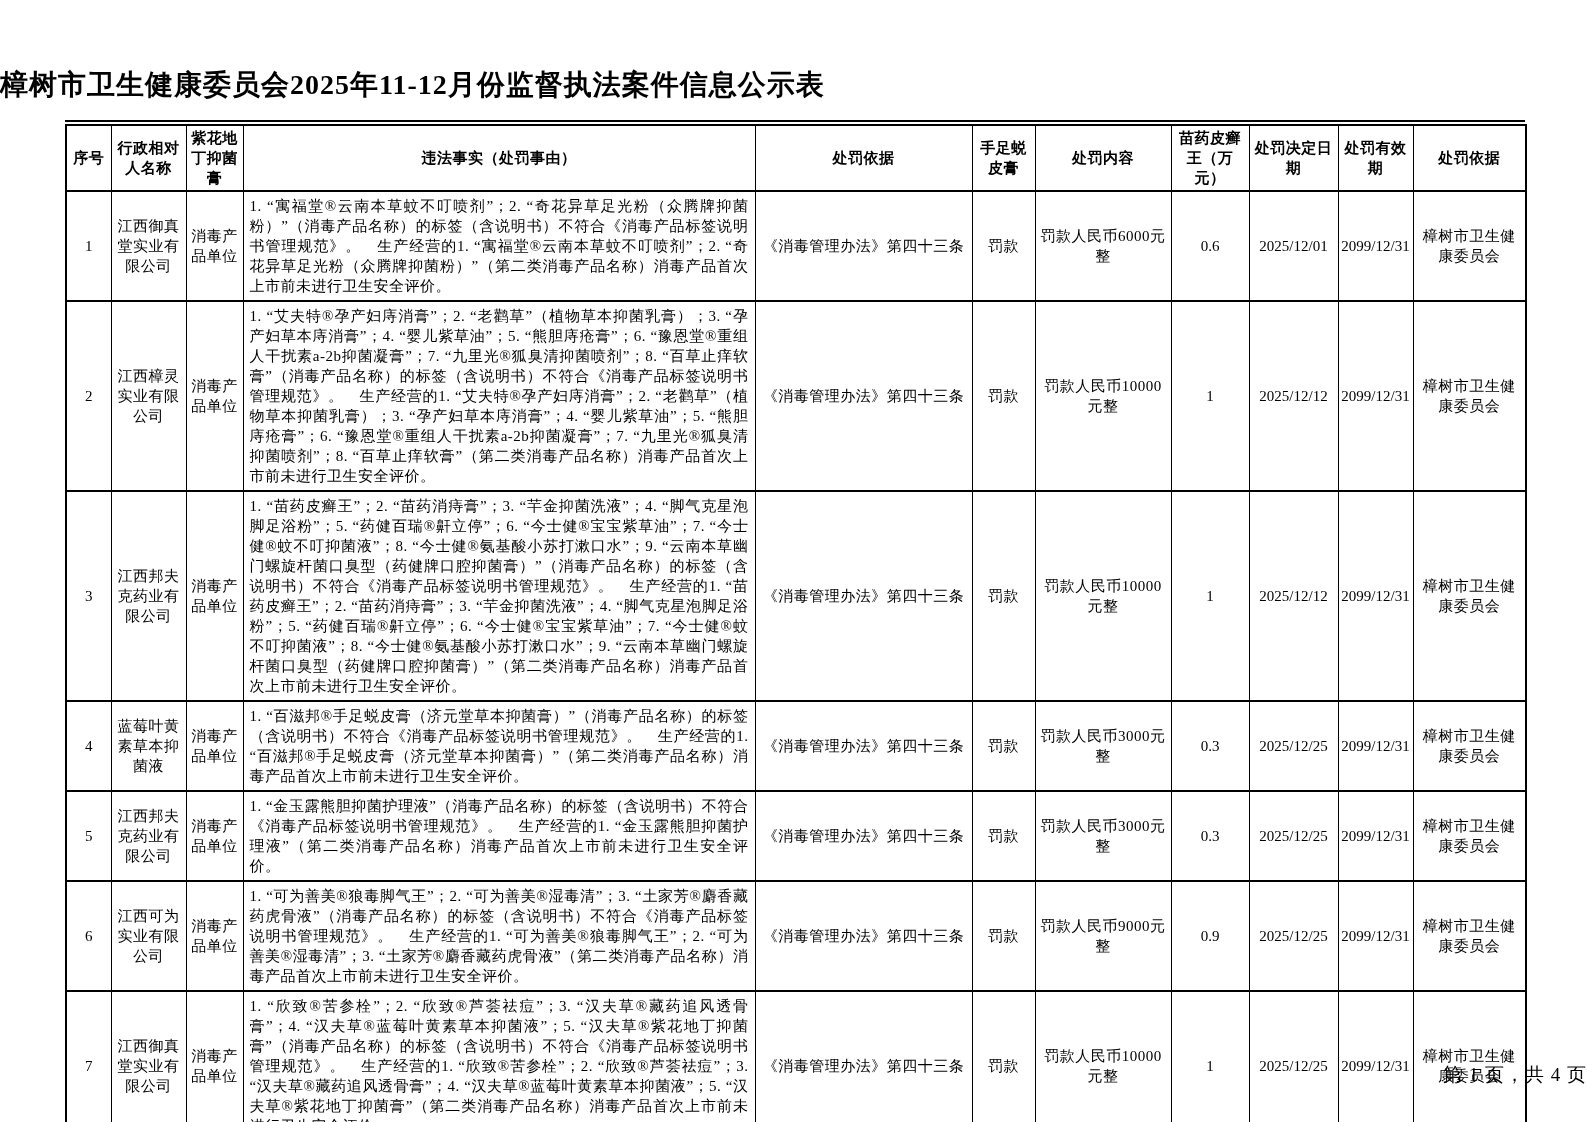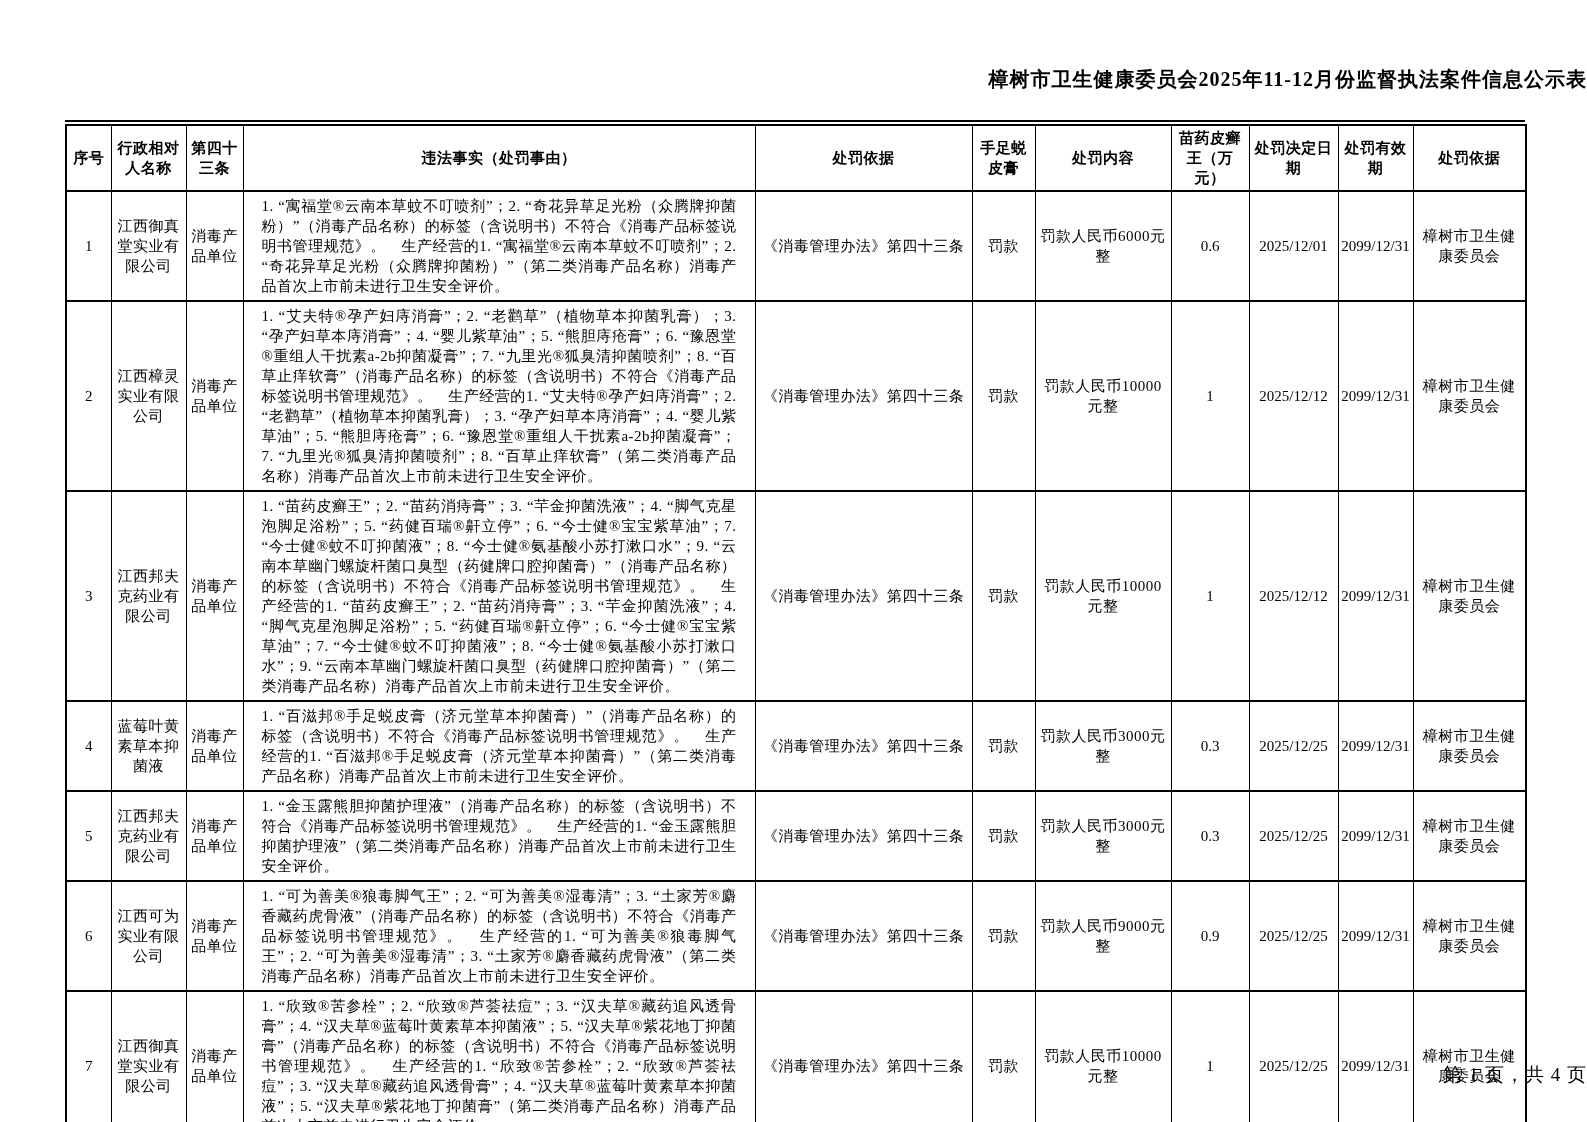--- a/index.html
+++ b/index.html
@@ -12,22 +12,22 @@
     width: 1587px;
     height: 1122px;
     background: #ffffff;
     font-family: "Liberation Serif", "DejaVu Serif", serif;
     color: #000;
     overflow: hidden;
   }
   .doc-title {
     margin: 0;
     padding-top: 66px;
-    text-align: right;
-    font-size: 20px;
+    text-align: left;
+    font-size: 28px;
     font-weight: bold;
     letter-spacing: 1px;
   }
   .tbl-area {
     position: absolute;
     left: 65px;
     top: 120px;
     width: 1460px;
   }
   .top-double-line {
@@ -53,21 +53,21 @@
     padding: 4px 3px;
     word-break: break-all;
   }
   th {
     font-weight: bold;
     height: 55px;
     padding: 2px 2px;
   }
   td.facts {
     text-align: justify;
-    padding: 4px 18px;
+    padding: 4px 6px;
   }
   td.num, td.date {
     letter-spacing: 0;
     padding: 2px 1px;
     white-space: nowrap;
   }
   .page-footer {
     position: absolute;
     left: 0;
     top: 1062px;
@@ -109,21 +109,21 @@
           <col class="c-content">
           <col class="c-amount">
         <col class="c-ddate">
           <col class="c-valid">
           <col class="c-authority">
       </colgroup>
       <thead>
         <tr>
           <th>序号</th>
           <th>行政相对人名称</th>
-          <th>第四十三条</th>
+          <th>紫花地丁抑菌膏</th>
           <th>违法事实（处罚事由）</th>
           <th>处罚依据</th>
           <th>手足蜕皮膏</th>
           <th>处罚内容</th>
           <th>苗药皮癣王（万元）</th>
           <th>处罚决定日期</th>
           <th>处罚有效期</th>
           <th>处罚依据</th>
         </tr>
       </thead>

